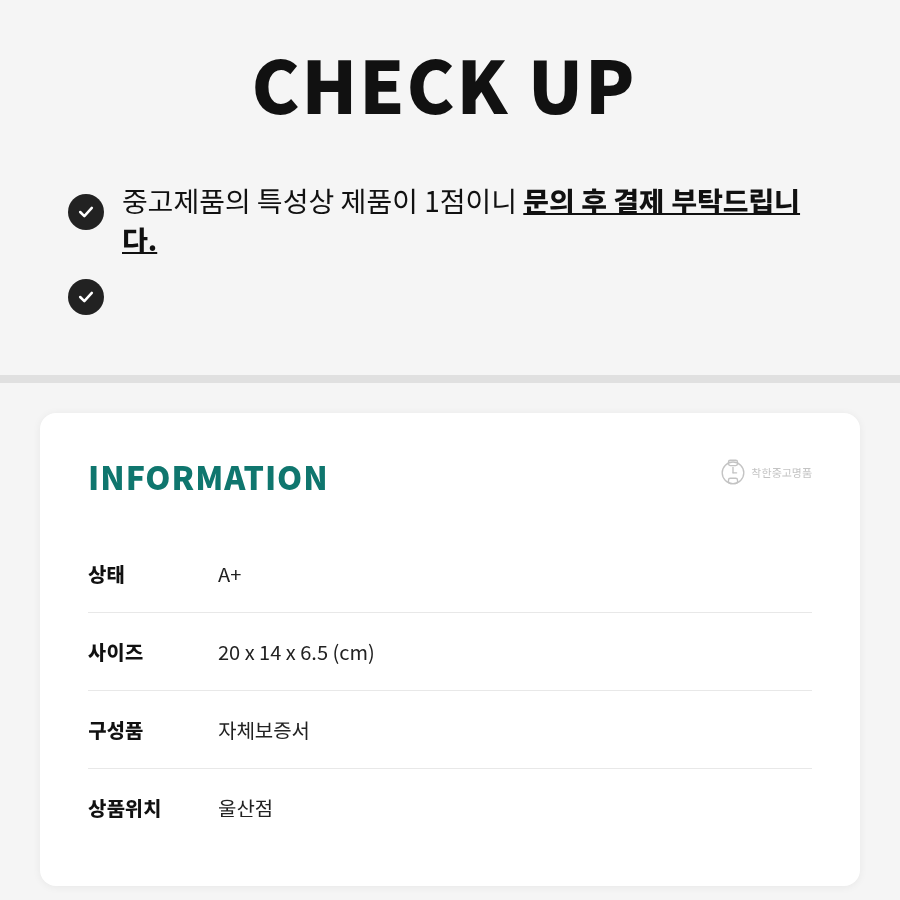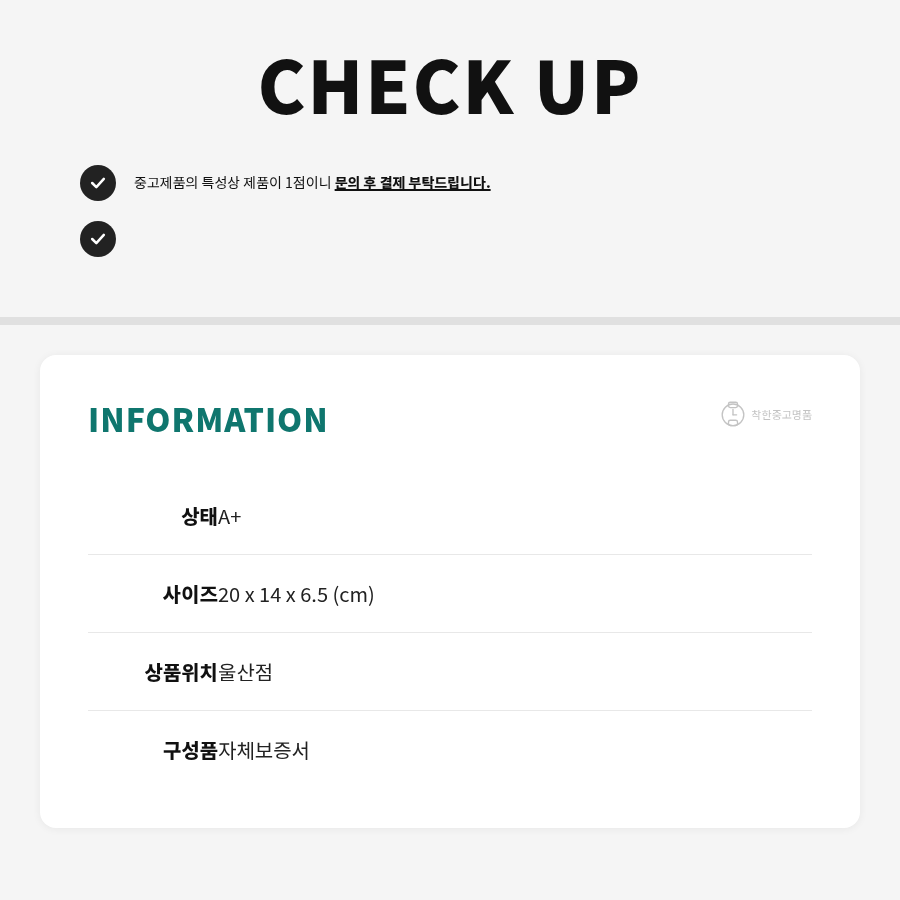--- a/index.html
+++ b/index.html
@@ -10,21 +10,21 @@
 
     body {
       width: 900px;
       min-height: 900px;
       background-color: #f5f5f5;
       font-family: -apple-system, BlinkMacSystemFont, 'Apple SD Gothic Neo', 'Noto Sans KR', sans-serif;
     }
 
     .top-section {
       background-color: #f5f5f5;
-      padding: 20px 60px 30px 60px;
+      padding: 20px 60px 30px 48px;
     }
 
     .main-title {
       text-align: center;
       font-size: 72px;
       font-weight: 900;
       color: #111;
       letter-spacing: 2px;
       padding: 10px 0 30px 0;
     }
@@ -52,23 +52,24 @@
       justify-content: center;
       flex-shrink: 0;
     }
 
     .check-icon svg {
       width: 20px;
       height: 20px;
     }
 
     .check-text {
-      font-size: 14px;
+      font-size: 28px;
       color: #111;
       line-height: 1.4;
+      margin-top: 16px;
     }
 
     .check-text .highlight {
       font-weight: 800;
       text-decoration: underline;
       text-decoration-thickness: 2px;
     }
 
     .divider-line {
       width: 100%;
@@ -141,21 +142,20 @@
       padding: 24px 0;
       font-size: 20px;
       color: #111;
       vertical-align: middle;
     }
 
     .info-table td:first-child {
       font-weight: 800;
       width: 130px;
       min-width: 130px;
-      text-align: right;
     }
 
     .info-table td:last-child {
       font-weight: 400;
       color: #222;
     }
   </style>
 </head>
 <body>
 
@@ -208,23 +208,23 @@
       <tbody id="info-table-body">
       <tr>
       <td>상태</td>
       <td>A+</td>
     </tr>
           <tr>
       <td>사이즈</td>
       <td>20 x 14 x 6.5 (cm)</td>
     </tr>
           <tr>
+      <td>구성품</td>
+      <td>자체보증서</td>
+    </tr>
+          <tr>
       <td>상품위치</td>
       <td>울산점</td>
-    </tr>
-          <tr>
-      <td>구성품</td>
-      <td>자체보증서</td>
     </tr>
         </tbody>
     </table>
   </div>
 </div>
 
 </body></html>

